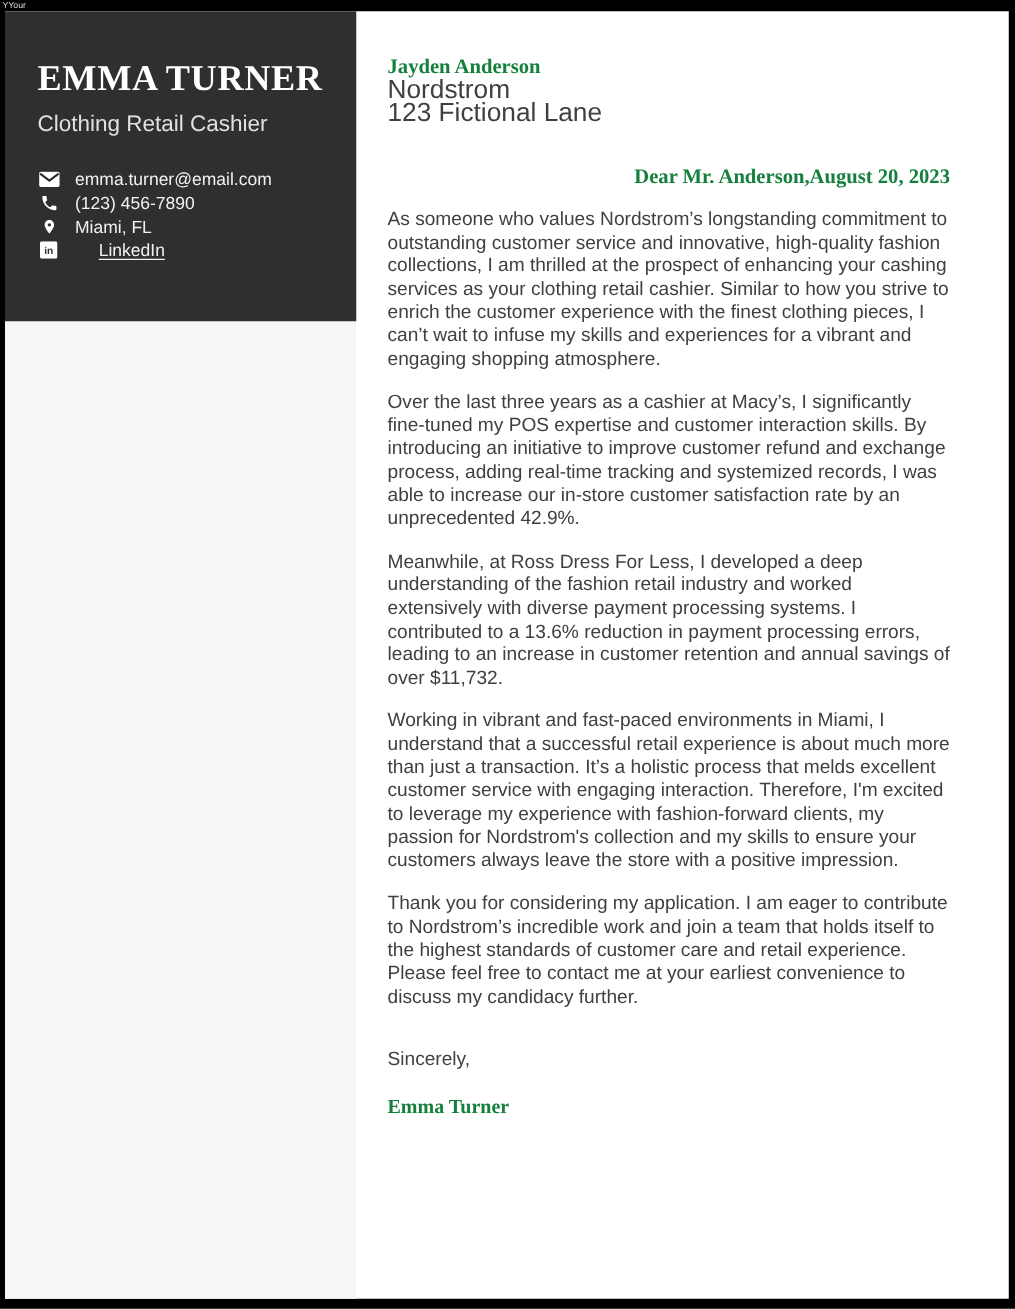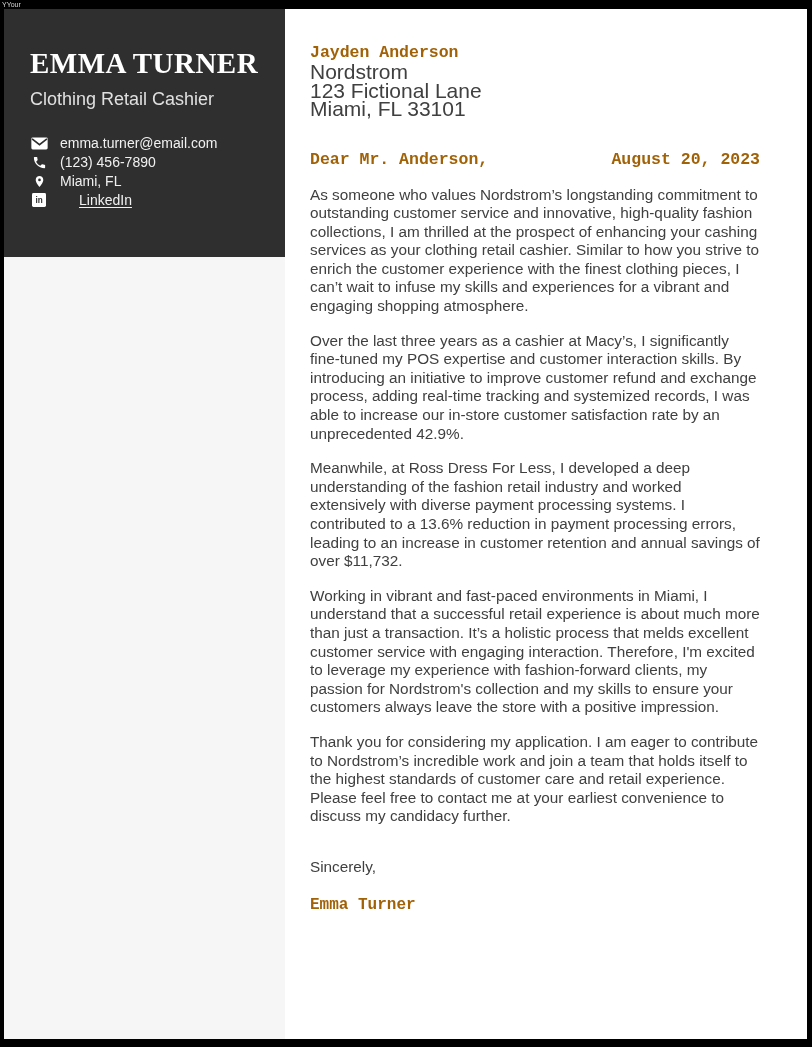--- a/index.html
+++ b/index.html
@@ -85,36 +85,36 @@
   .letter {
     position: absolute;
     left: 306px; top: 0;
     width: 450px;
     padding-top: 34px;
     color: #404040;
     font-size: 15.3px;
     line-height: 18.6px;
   }
   .serif-bold {
-    font-family: Liberation Mono, monospace;
+    font-family: Liberation Serif, serif;
     font-weight: 700;
-    color: #a16207;
+    color: #15803d;
   }
   .recipient-name {
     font-size: 16.5px;
     line-height: 20px;
   }
   .recipient-line {
     font-size: 21px;
     line-height: 18.5px;
   }
   .greeting-row {
     margin-top: 31px;
     display: flex;
-    justify-content: space-between;
+    justify-content: flex-end;
     align-items: baseline;
   }
   .greeting, .date {
     font-size: 16.5px;
     line-height: 20px;
   }
   .para {
     margin-top: 16px;
   }
   .closing {
@@ -174,21 +174,20 @@
         </li>
       </ul>
     </div>
   </aside>
 
   <main class="letter">
     <div class="recipient">
       <div class="recipient-name serif-bold">Jayden Anderson</div>
       <div class="recipient-line">Nordstrom</div>
       <div class="recipient-line">123 Fictional Lane</div>
-      <div class="recipient-line">Miami, FL 33101</div>
     </div>
 
     <div class="greeting-row">
       <span class="greeting serif-bold">Dear Mr. Anderson,</span>
       <span class="date serif-bold">August 20, 2023</span>
     </div>
 
     <p class="para">As someone who values Nordstrom’s longstanding commitment to outstanding customer service and innovative, high-quality fashion collections, I am thrilled at the prospect of enhancing your cashing services as your clothing retail cashier. Similar to how you strive to enrich the customer experience with the finest clothing pieces, I can’t wait to infuse my skills and experiences for a vibrant and engaging shopping atmosphere.</p>
     <p class="para">Over the last three years as a cashier at Macy’s, I significantly fine-tuned my POS expertise and customer interaction skills. By introducing an initiative to improve customer refund and exchange process, adding real-time tracking and systemized records, I was able to increase our in-store customer satisfaction rate by an unprecedented 42.9%.</p>
     <p class="para">Meanwhile, at Ross Dress For Less, I developed a deep understanding of the fashion retail industry and worked extensively with diverse payment processing systems. I contributed to a 13.6% reduction in payment processing errors, leading to an increase in customer retention and annual savings of over $11,732.</p>

